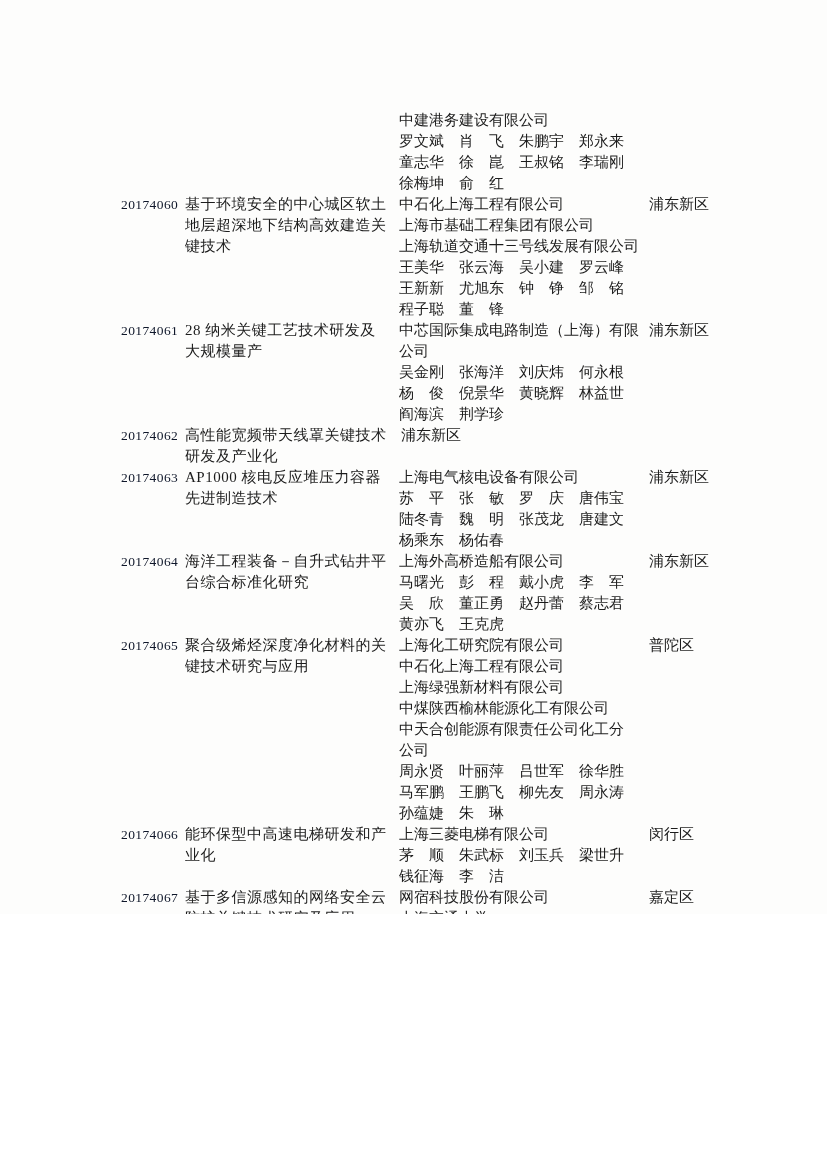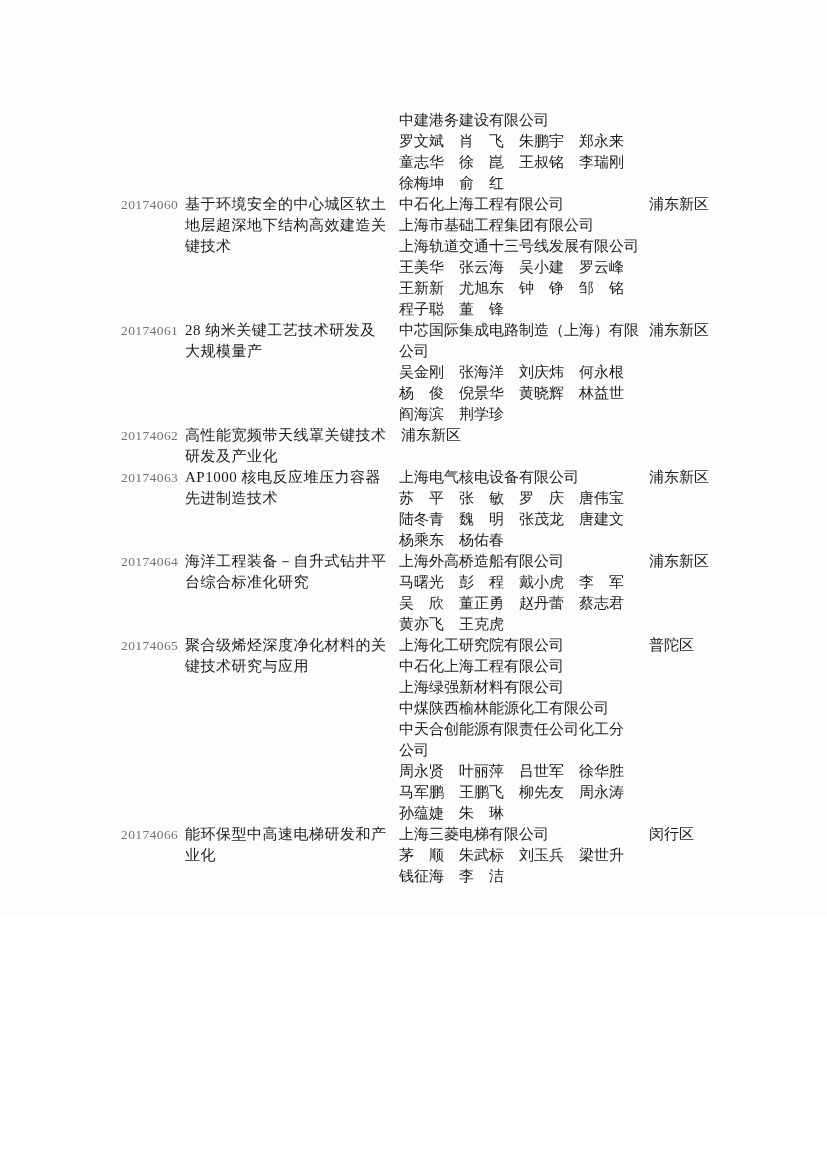--- a/index.html
+++ b/index.html
@@ -21,21 +21,21 @@
   .row {
     display: grid;
     grid-template-columns: 64px 214px 248px 84px;
     align-items: start;
   }
   .cell { font-size: 15px; line-height: 21px; }
   .id-cell {
     font-size: 13.5px;
     line-height: 21px;
     letter-spacing: 0.4px;
-    color: #737373;
+    color: #0f172a;
   }
   .line {
     height: 21px;
     white-space: pre;
     overflow: visible;
   }
   .title-cell .line { letter-spacing: 0.5px; }
   .district-cell { padding-left: 2px; }
   .footer {
     position: absolute;
@@ -167,18 +167,30 @@
           <div class="line">能环保型中高速电梯研发和产</div>
           <div class="line">业化</div>
         </div>
         <div class="cell content-cell">
           <div class="line">上海三菱电梯有限公司</div>
           <div class="line">茅 顺 朱武标 刘玉兵 梁世升</div>
           <div class="line">钱征海 李 洁</div>
         </div>
         <div class="cell district-cell">闵行区</div>
       </div>
+      <div class="row">
+        <div class="cell id-cell">20174067</div>
+        <div class="cell title-cell">
+          <div class="line">基于多信源感知的网络安全云</div>
+          <div class="line">防护关键技术研究及应用</div>
+        </div>
+        <div class="cell content-cell">
+          <div class="line">网宿科技股份有限公司</div>
+          <div class="line">上海交通大学</div>
+        </div>
+        <div class="cell district-cell">嘉定区</div>
+      </div>
     </div>
   <div class="footer">
     <span class="page-num">82</span>
     <span class="issue">（2018 年第 8 期）</span>
   </div>
 </div>
 
 </body></html>

